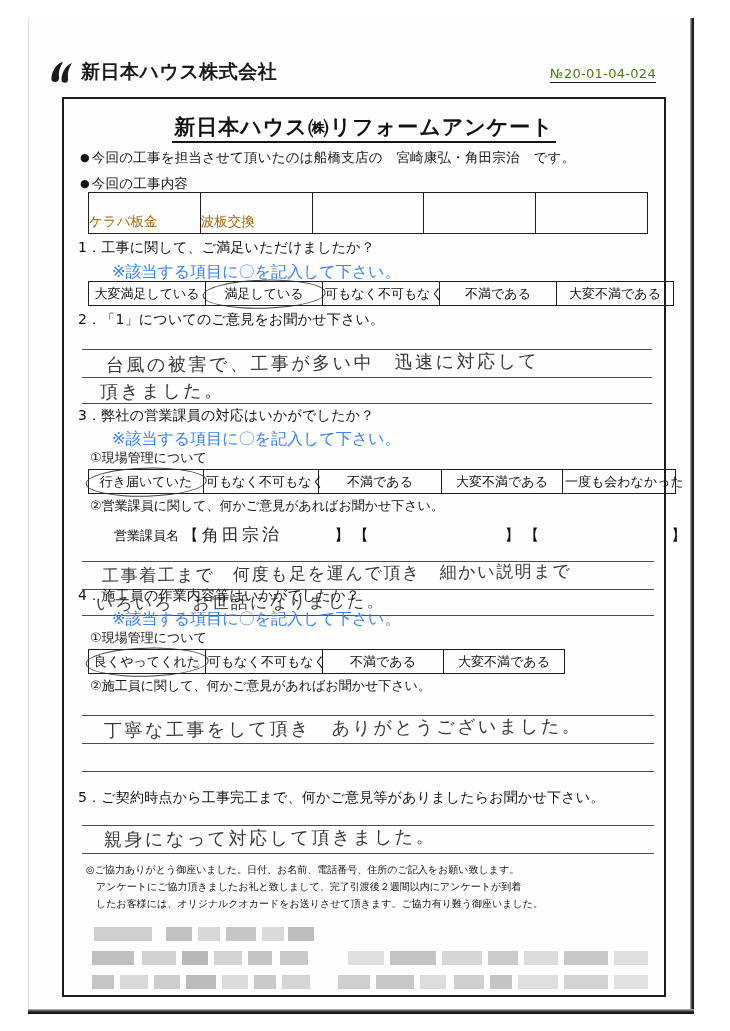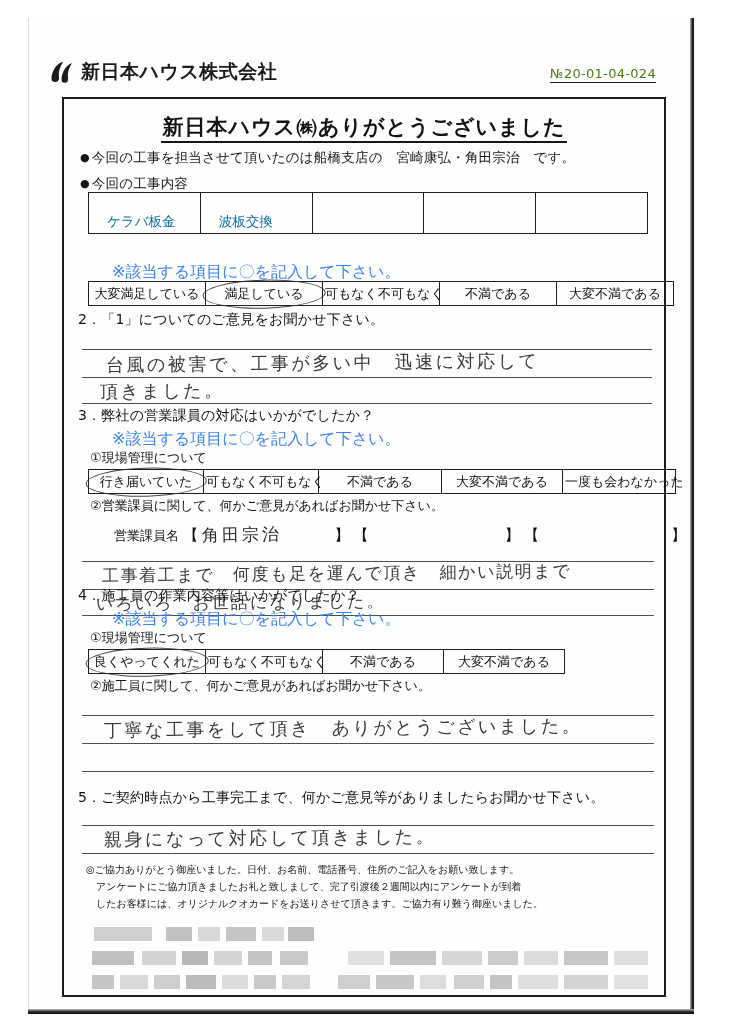--- a/index.html
+++ b/index.html
@@ -145,23 +145,23 @@
     left: 24px;
     top: 93px;
     width: 560px;
     border-collapse: collapse;
     table-layout: fixed;
   }
   .content-table td {
     border: 1.3px solid #1f1f1f;
     height: 38px;
     vertical-align: bottom;
-    padding: 0 0 2px 18px;
+    padding: 0 0 2px 0;
     font-size: 13.5px;
-    color: #0369a1;
+    color: #a16207;
     white-space: nowrap;
   }
 
   
   .q-num {
     position: absolute;
     font-size: 14px;
     color: #121212;
     white-space: nowrap;
     letter-spacing: 0.2px;
@@ -303,39 +303,42 @@
     <path d="M14 22 C 12 16, 17 5, 24 3 C 21 8, 19 13, 20 18 C 20.6 21.5, 18.5 24.2, 14 22 Z" fill="#1b1b1b"></path>
   </svg>
   <div class="company-name">新日本ハウス株式会社</div>
   <div class="doc-no">№20-01-04-024</div>
 </div>
 
 <div class="form-box">
   <div class="form-inner">
 
     <div class="form-title">
-      <span>新日本ハウス㈱ありがとうございました</span>
+      <span>新日本ハウス㈱リフォームアンケート</span>
     </div>
 
     <div class="lead-line bullet-dot">今回の工事を担当させて頂いたのは船橋支店の　宮崎康弘・角田宗治　です。</div>
 
     <div class="section-label bullet-dot" style="left:16px; top:76px;">今回の工事内容</div>
 
     <table class="content-table">
       <tbody>
           <tr>
         <td>ケラバ板金</td>
         <td>波板交換</td>
         <td></td>
         <td></td>
         <td></td>
       </tr>
     </tbody>
       </table>
 
+    <div class="q-num" style="left:14px; top:140px;">
+      <span>1．</span><span>工事に関して、ご満足いただけましたか？</span>
+    </div>
     <div class="q-note" style="left:30px; top:163px;">※該当する項目に〇を記入して下さい。</div>
 
     <table class="opt-table" style="left:24px; top:182px; width:560px;">
       <tbody>
           <tr>
         <td style="width:112px"><span>大変満足している</span></td>
         <td style="width:112px"><span>満足している</span><i class="sel-ring"></i></td>
         <td style="width:112px"><span>可もなく不可もなく</span></td>
         <td style="width:112px"><span>不満である</span></td>
         <td style="width:112px"><span>大変不満である</span></td>

